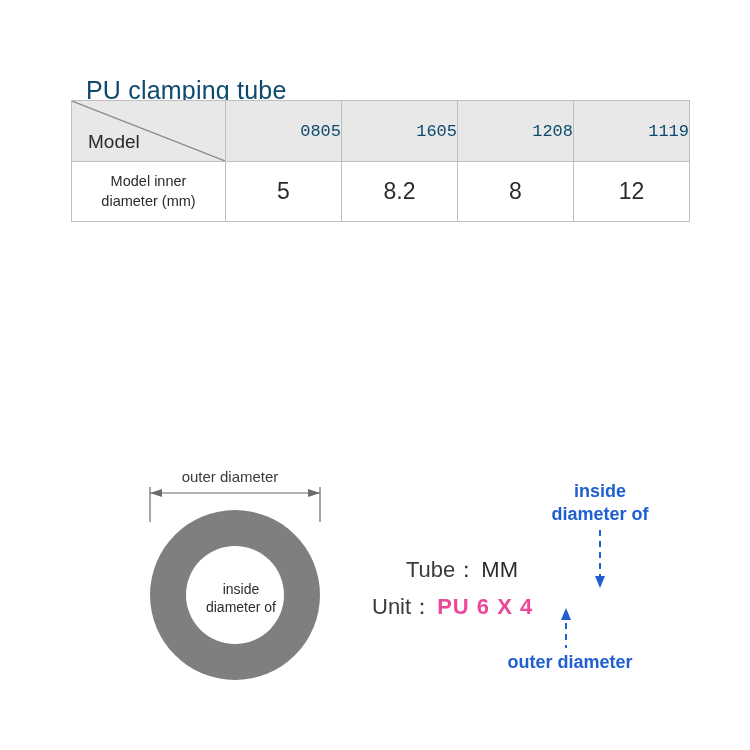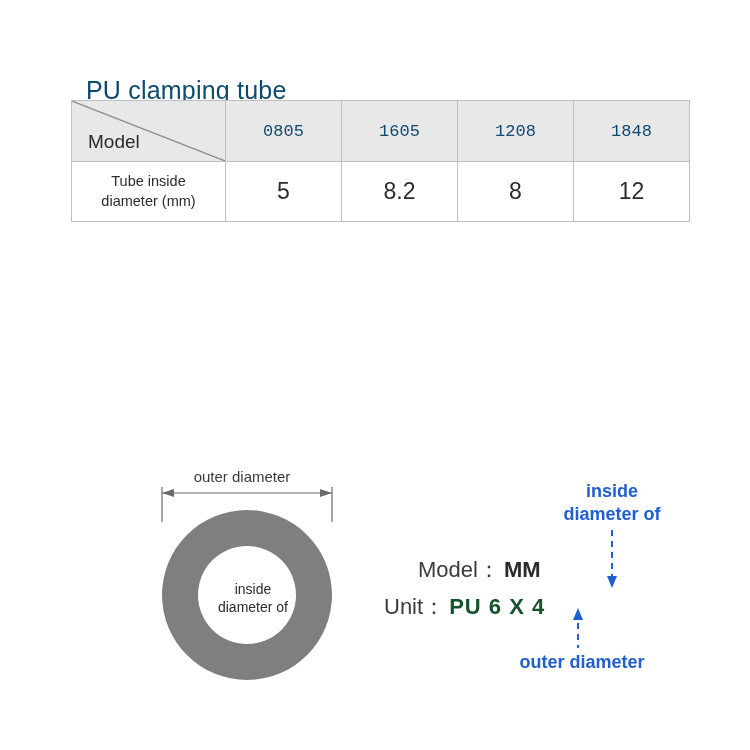--- a/index.html
+++ b/index.html
@@ -44,21 +44,21 @@
   }
   .spec-table td {
     border: 1px solid #bfbfbf;
     text-align: center;
     vertical-align: middle;
     padding: 0;
   }
   .col-head { width: 153px; }
   .col-val  { width: 115px; }
 
-  .head-row td { height: 60px; background: #e8e8e8; }
+  .head-row td { height: 60px; background: #e8e8e8; text-align: right; }
   .head-row td.model-cell {
     background: #e8e8e8;
     position: relative;
     overflow: hidden;
   }
   .model-cell .diag {
     position: absolute;
     left: 0; top: 0;
     width: 100%; height: 100%;
   }
@@ -87,21 +87,21 @@
     vertical-align: super;
   }
   .cell-val {
     font-size: 23px;
     color: #2b2b2b;
   }
 
   
   .diagram {
     position: absolute;
-    left: 12px;
+    left: 0;
     top: 440px;
     width: 624px;
     height: 260px;
   }
 
   .outer-dim-label {
     position: absolute;
     left: 168px;
     top: 28px;
     font-size: 15px;
@@ -136,25 +136,25 @@
     height: 220px;
   }
   .legend .unit-row,
   .legend .model-row {
     position: absolute;
     font-size: 22px;
     color: #3b3b3b;
     white-space: nowrap;
   }
   .unit-row { left: 36px; top: 75px; }
-  .unit-row .val { font-weight: bold; color: #2b2b2b; margin-left: 4px; }
+  .unit-row .val { font-weight: normal; color: #2b2b2b; margin-left: 4px; }
   .model-row { left: 2px; top: 112px; }
   .model-row .val {
     font-weight: bold;
-    color: #14532d;
+    color: #ec4899;
     margin-left: 4px;
     letter-spacing: 1px;
   }
 
   .anno-top {
     position: absolute;
     left: 130px;
     top: 0px;
     width: 200px;
     text-align: center;
@@ -197,29 +197,29 @@
         <td class="col-val">
           <span class="code">0805</span>
         </td>
         <td class="col-val">
           <span class="code">1605</span>
         </td>
         <td class="col-val">
           <span class="code">1208</span>
         </td>
         <td class="col-val">
-          <span class="code">1848</span>
+          <span class="code">1119</span>
         </td>
       </tr>
 
 
       <tr class="body-row">
         <td class="col-head">
           <div class="row-label">
-            <div>Tube inside</div>
+            <div>Model inner</div>
             <div>diameter (mm)</div>
           </div>
         </td>
         <td class="col-val"><span class="cell-val">5</span></td>
         <td class="col-val"><span class="cell-val">8.2</span></td>
         <td class="col-val"><span class="cell-val">8</span></td>
         <td class="col-val"><span class="cell-val">12</span></td>
       </tr>
 
 
@@ -258,21 +258,21 @@
       <svg class="leader" style="left:0; top:0; width:370px; height:220px;" viewBox="0 0 370 220">
 
         <line x1="230" y1="50" x2="230" y2="98" stroke="#1f5fd0" stroke-width="2" stroke-dasharray="6 5"></line>
         <polygon points="230,108 225,96 235,96" fill="#1f5fd0"></polygon>
 
         <line x1="196" y1="132" x2="196" y2="168" stroke="#1f5fd0" stroke-width="2" stroke-dasharray="6 5"></line>
         <polygon points="196,128 191,140 201,140" fill="#1f5fd0"></polygon>
       </svg>
 
       <div class="unit-row">
-        <span>Model：</span><span class="val">MM</span>
+        <span>Tube：</span><span class="val">MM</span>
       </div>
 
       <div class="model-row">
         <span>Unit：</span><span class="val">PU 6 X 4</span>
       </div>
 
       <div class="anno-bottom">outer diameter</div>
     </div>
 
   </div>

